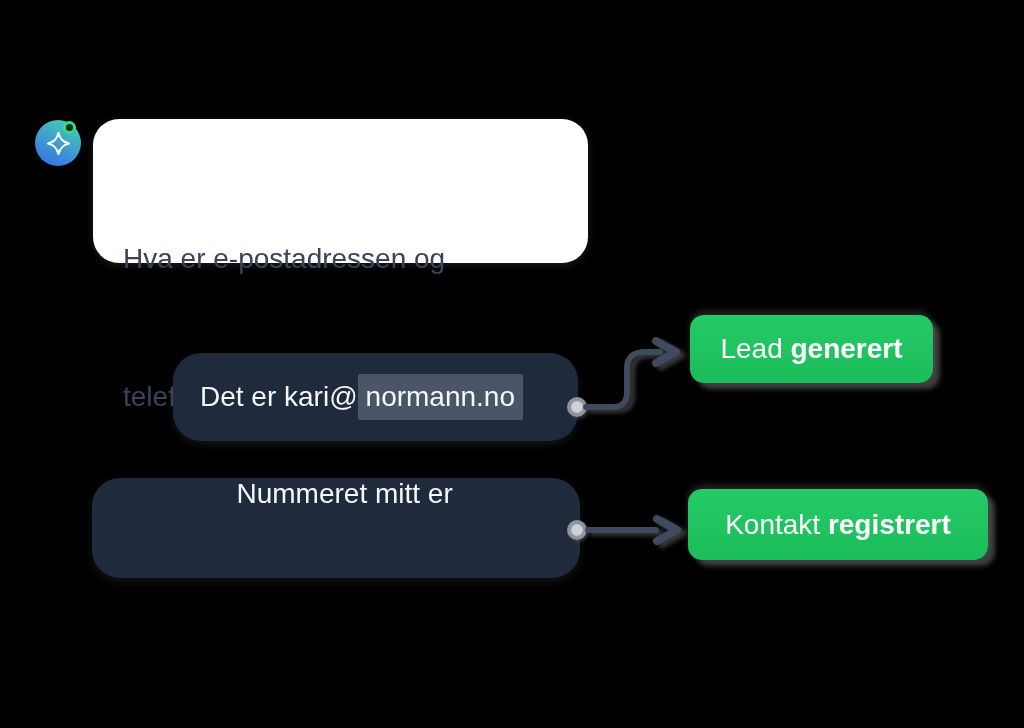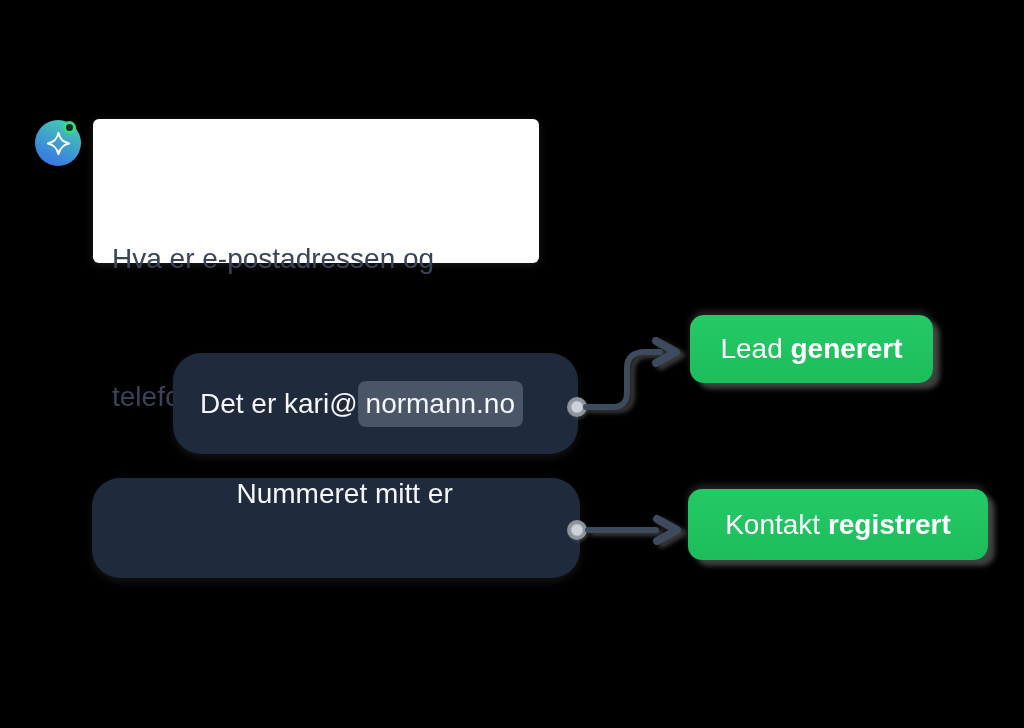--- a/index.html
+++ b/index.html
@@ -31,46 +31,46 @@
     position:absolute;left:35px;top:120px;width:46px;height:46px;border-radius:50%;
     background:linear-gradient(205deg, var(--avatar-teal) 8%, var(--avatar-blue) 85%);
     display:flex;align-items:center;justify-content:center;
   }
   .status-dot{
     position:absolute;left:63px;top:121px;width:13px;height:13px;border-radius:50%;
     border:3px solid var(--status-green);background:rgba(8,20,16,0.85);
   }
   
   .bot-bubble{
-    position:absolute;left:93px;top:119px;width:446px;height:144px;
-    background:var(--bot-bubble-bg);border-radius:6px;
-    padding:25px 20px 0 19px;
+    position:absolute;left:93px;top:119px;width:495px;height:144px;
+    background:var(--bot-bubble-bg);border-radius:26px;
+    padding:25px 20px 0 30px;
     color:var(--bot-bubble-text);font-size:28px;line-height:46px;font-weight:500;
     box-shadow:0 2px 9px rgba(115,115,115,0.25);
     white-space:pre;
   }
   
   .customer-label{
     position:absolute;left:480px;top:308px;width:105px;text-align:right;
     color:var(--customer-label);font-size:26px;font-weight:700;
     filter:blur(0.7px);text-shadow:0 0 5px rgba(91,106,132,0.75);
     white-space:pre;
   }
   
   .user-bubble{
     position:absolute;display:flex;align-items:center;
     background:var(--user-bubble-bg);border-radius:28px;
     color:var(--user-bubble-text);font-size:28px;
     box-shadow:0 4px 9px rgba(105,105,105,0.18);
     white-space:pre;
   }
-  .user-bubble.email{left:173px;top:353px;width:405px;height:101px;padding-left:27px;}
+  .user-bubble.email{left:173px;top:353px;width:405px;height:88px;padding-left:27px;}
   .user-bubble.phone{left:92px;top:478px;width:488px;height:100px;padding-left:25px;flex-direction:column;}
   .hl{
-    background:var(--highlight-bg);border-radius:8px;padding:7px 8px;
+    background:var(--highlight-bg);border-radius:2px;padding:7px 8px;
   }
   
   .connector-dot{
     position:absolute;width:20px;height:20px;border-radius:50%;
     background:radial-gradient(circle, var(--dot-inner) 0 34%, var(--dot-outer) 48% 100%);
     box-shadow:2px 2px 3px rgba(120,120,120,0.35);
   }
   .connector-dot.d1{left:567px;top:397px;}
   .connector-dot.d2{left:567px;top:520px;}
   

